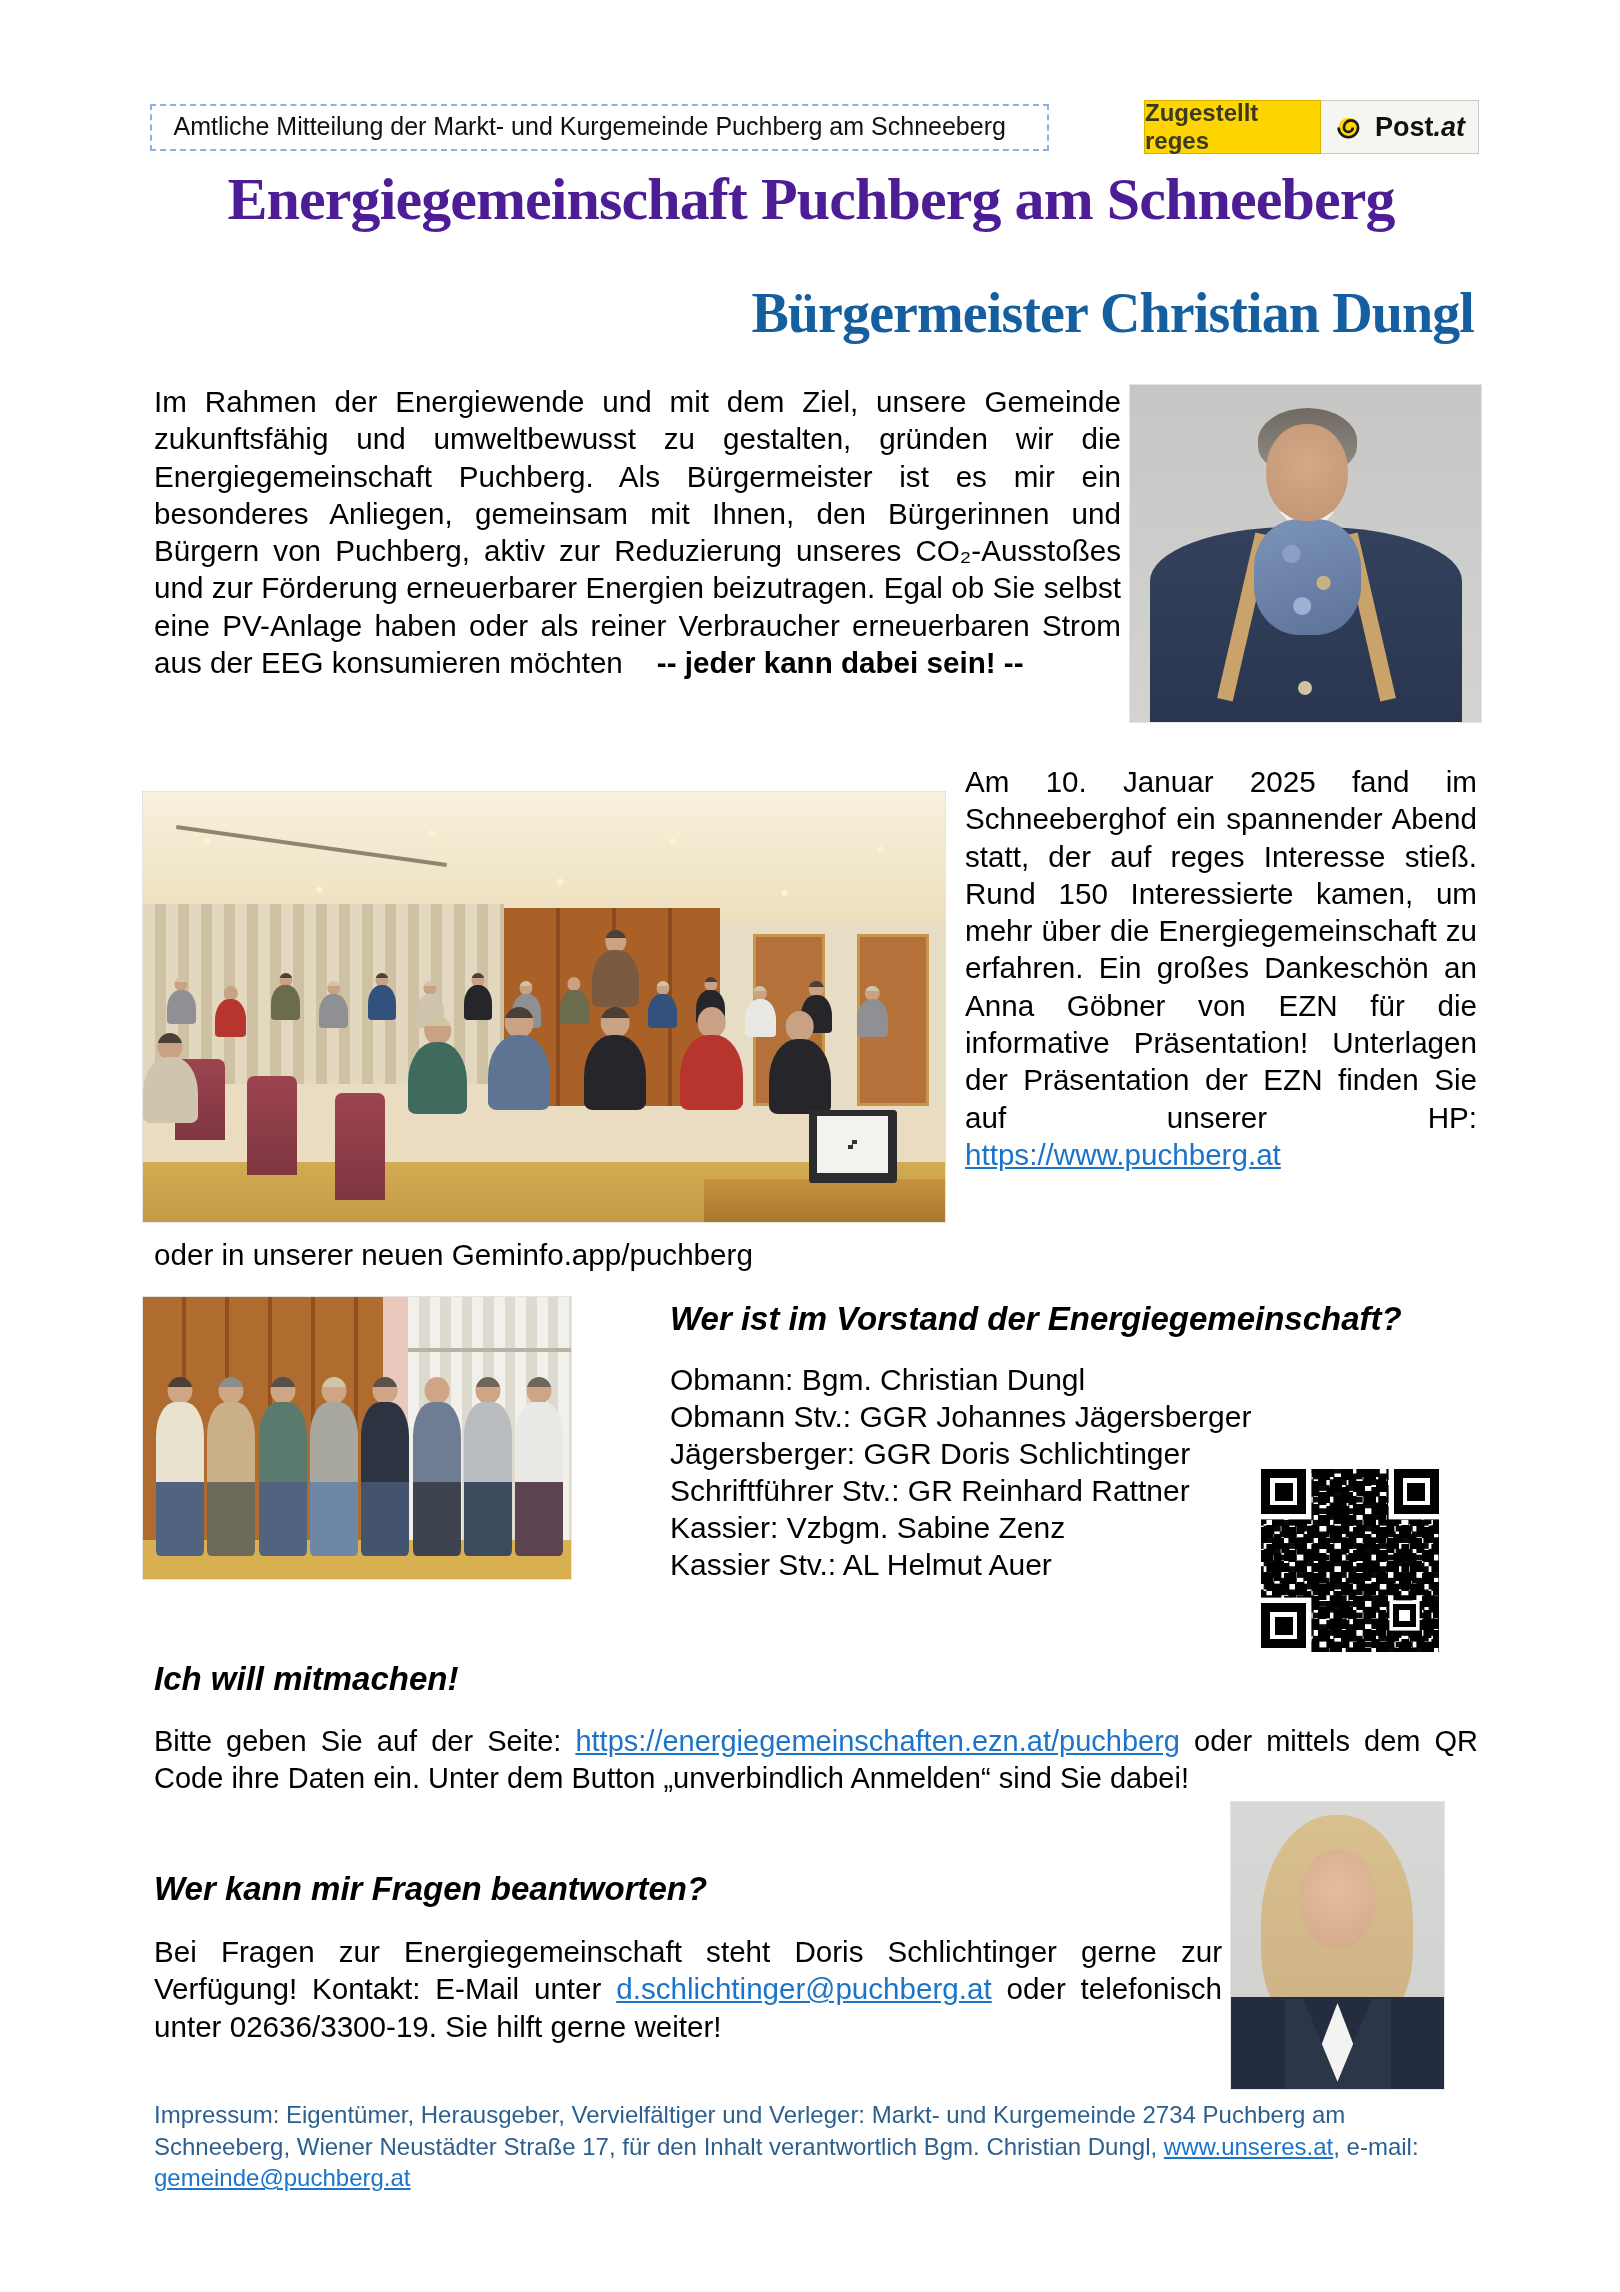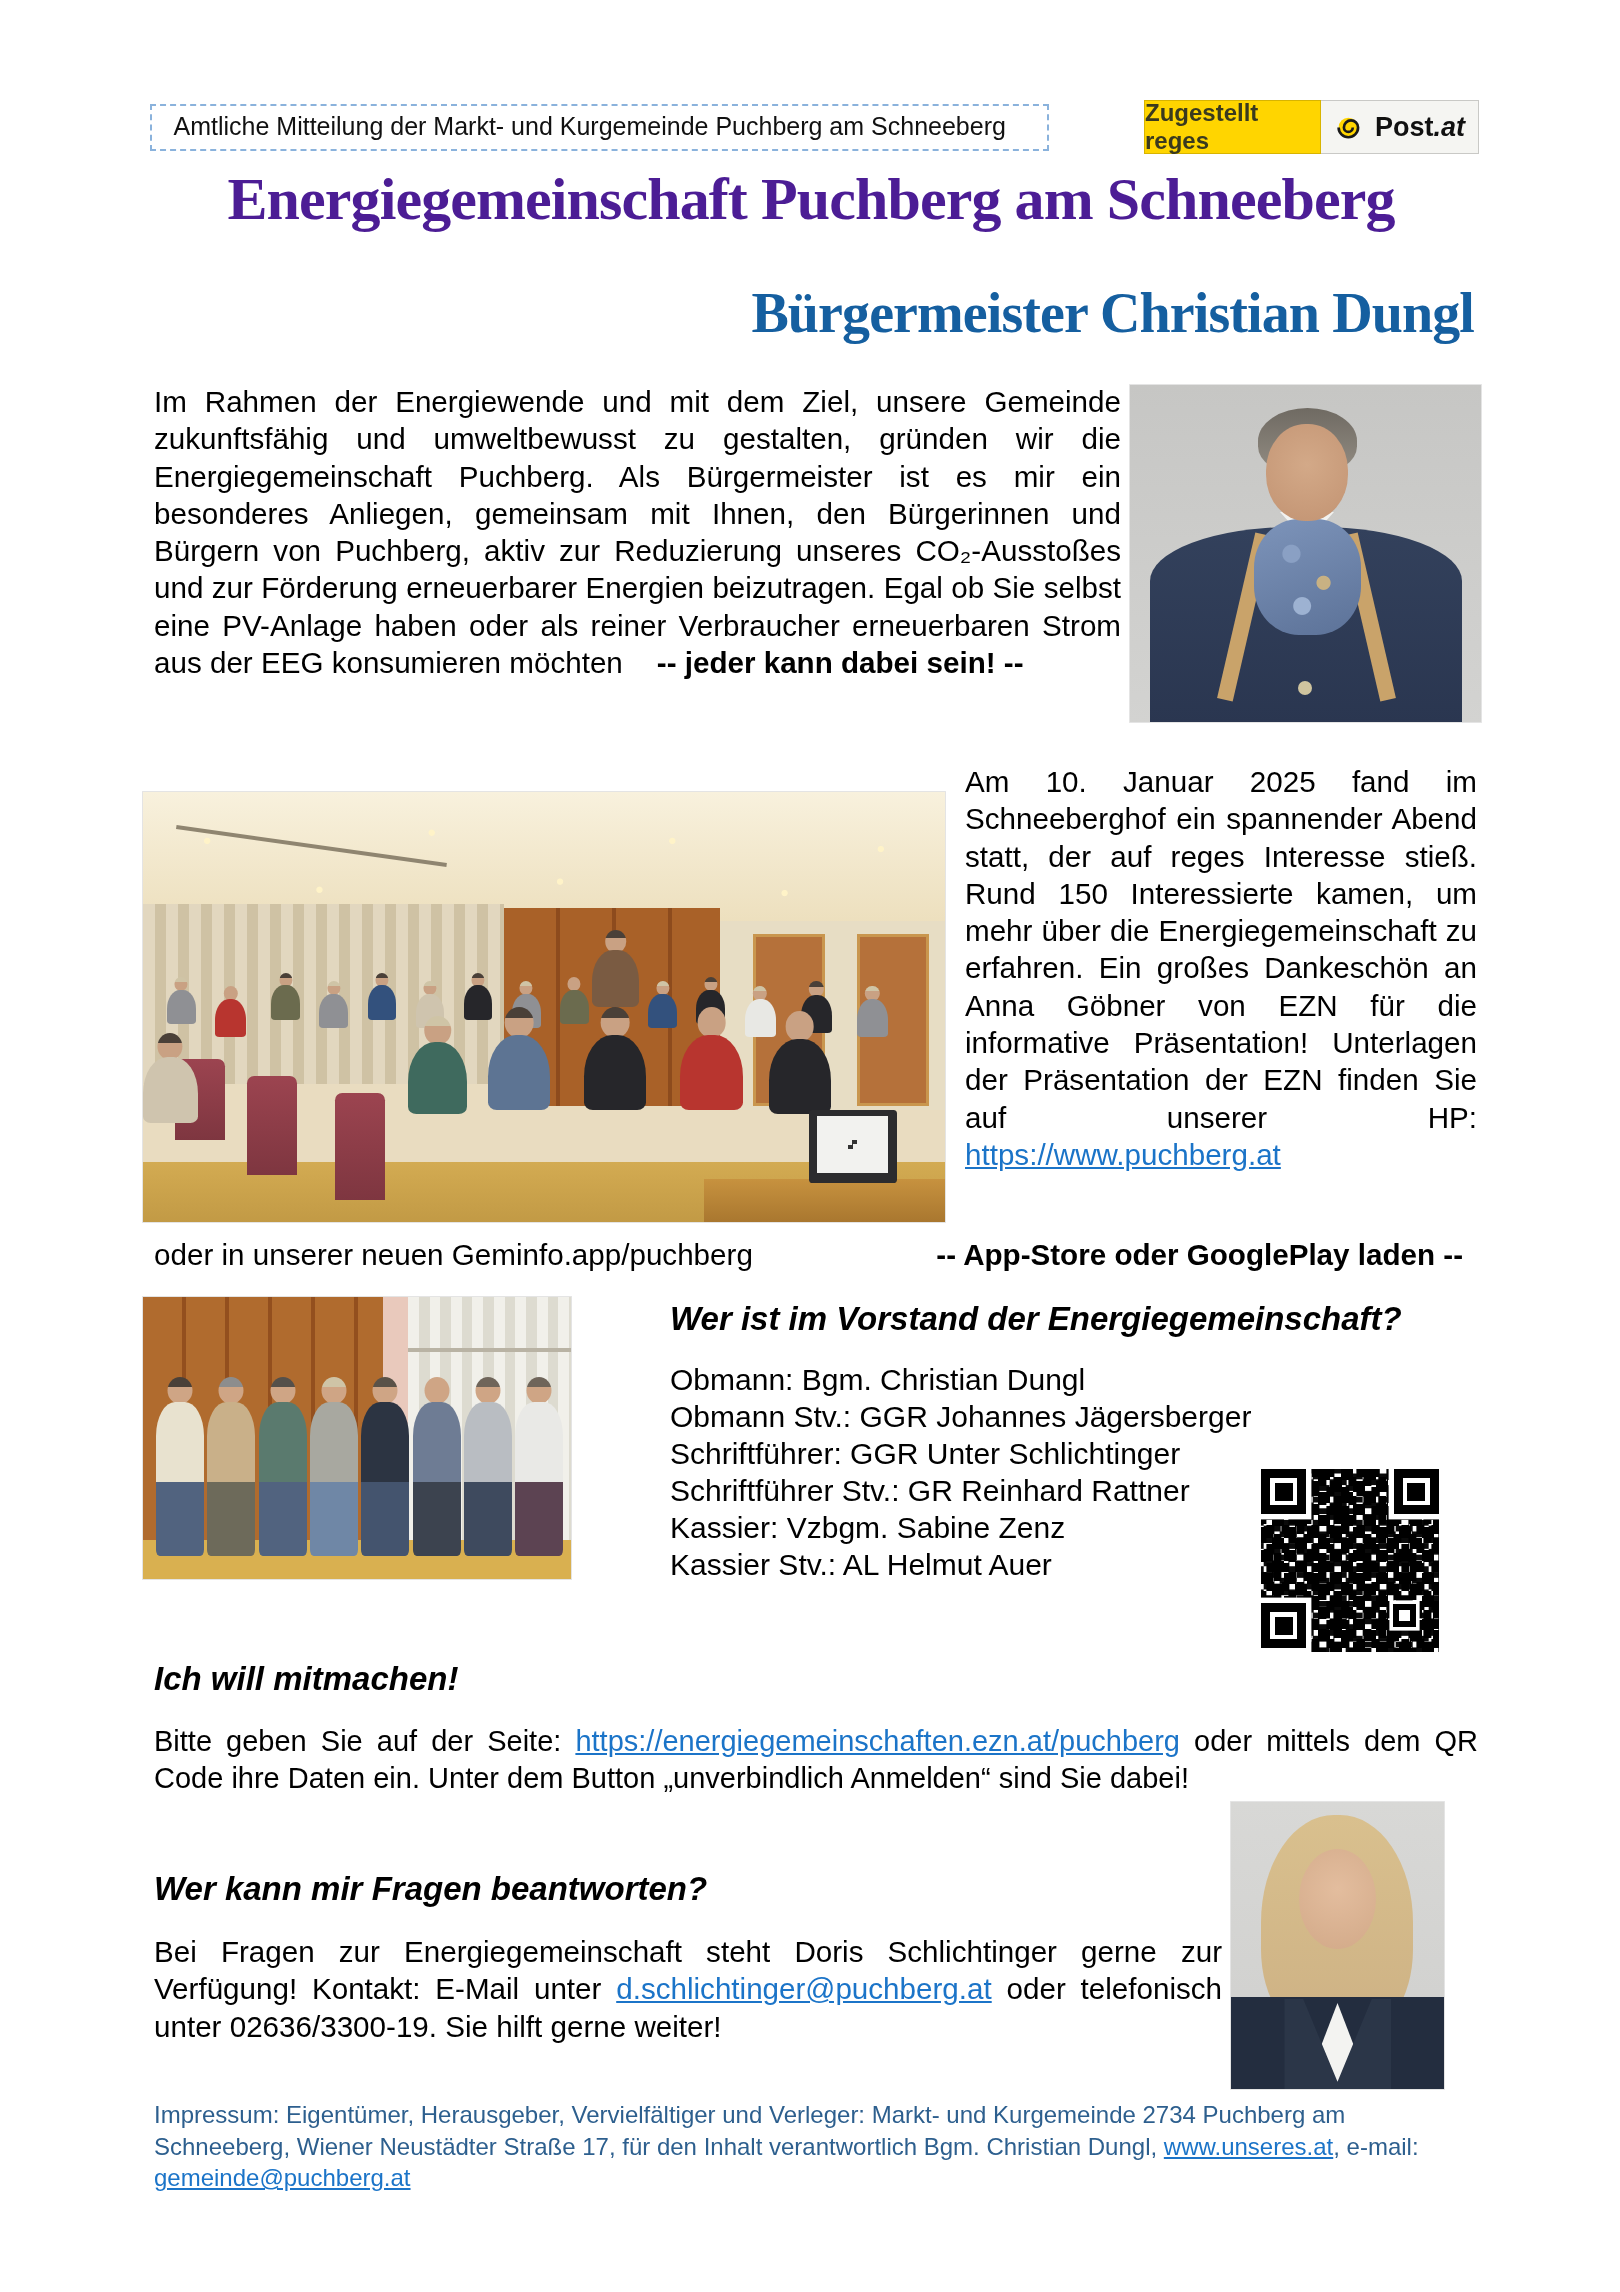--- a/index.html
+++ b/index.html
@@ -219,21 +219,20 @@
 
     <div class="a-table"></div>
     <div class="a-laptop"></div>
   </div>
 
   <div class="abs bodytxt event-block"><span>Am 10. Januar 2025 fand im Schneeberghof ein spannender Abend statt, der auf reges Interesse stieß. Rund 150 Interessierte kamen, um mehr über die Energiegemeinschaft zu erfahren. Ein großes Dankeschön an Anna Göbner von EZN für die informative Präsentation! Unterlagen der Präsentation der EZN finden Sie auf unserer HP:</span>
     <a class="link">https://www.puchberg.at</a></div>
 
   <div class="abs app-line">
     <span>oder in unserer neuen Geminfo.app/puchberg</span>
-    <span class="b">--  App-Store oder GooglePlay laden  --</span>
   </div>
 
   <div class="abs group ph-shadow">
     <div class="g-wood"></div>
     <div class="g-pink"></div>
     <div class="g-curt"></div>
     <div class="g-mull"></div>
     <div class="g-floor"></div>
     <i class="gp" style="left:3%;--c:#e8e2cf;--l:#51637f;--h:#4a4038;"></i>
     <i class="gp" style="left:15%;--c:#c9b089;--l:#6d6a5a;--h:#8d8d8d;"></i>
@@ -242,21 +241,21 @@
     <i class="gp" style="left:51%;--c:#2c3442;--l:#44546e;--h:#5a5248;"></i>
     <i class="gp" style="left:63%;--c:#6e7c94;--l:#3c434f;--h:#cfa585;"></i>
     <i class="gp" style="left:75%;--c:#b9bdc2;--l:#3e4a5e;--h:#6f655a;"></i>
     <i class="gp" style="left:87%;--c:#e9e9e6;--l:#5c4352;--h:#6f655a;"></i>
   </div>
 
   <div class="abs sec-head vorstand-head">Wer ist im Vorstand der Energiegemeinschaft?</div>
   <div class="abs vorstand-list">
     <div>Obmann: Bgm. Christian Dungl</div>
     <div>Obmann Stv.: GGR Johannes Jägersberger</div>
-    <div>Schriftführer: GGR Unter Schlichtinger</div>
+    <div>Jägersberger: GGR Doris Schlichtinger</div>
     <div>Schriftführer Stv.: GR Reinhard Rattner</div>
     <div>Kassier: Vzbgm. Sabine Zenz</div>
     <div>Kassier Stv.: AL Helmut Auer</div>
   </div>
 
   <div class="abs qr">
     <div class="qpat"></div>
     <div class="qf tl"></div>
     <div class="qf tr"></div>
     <div class="qf bl"></div>

